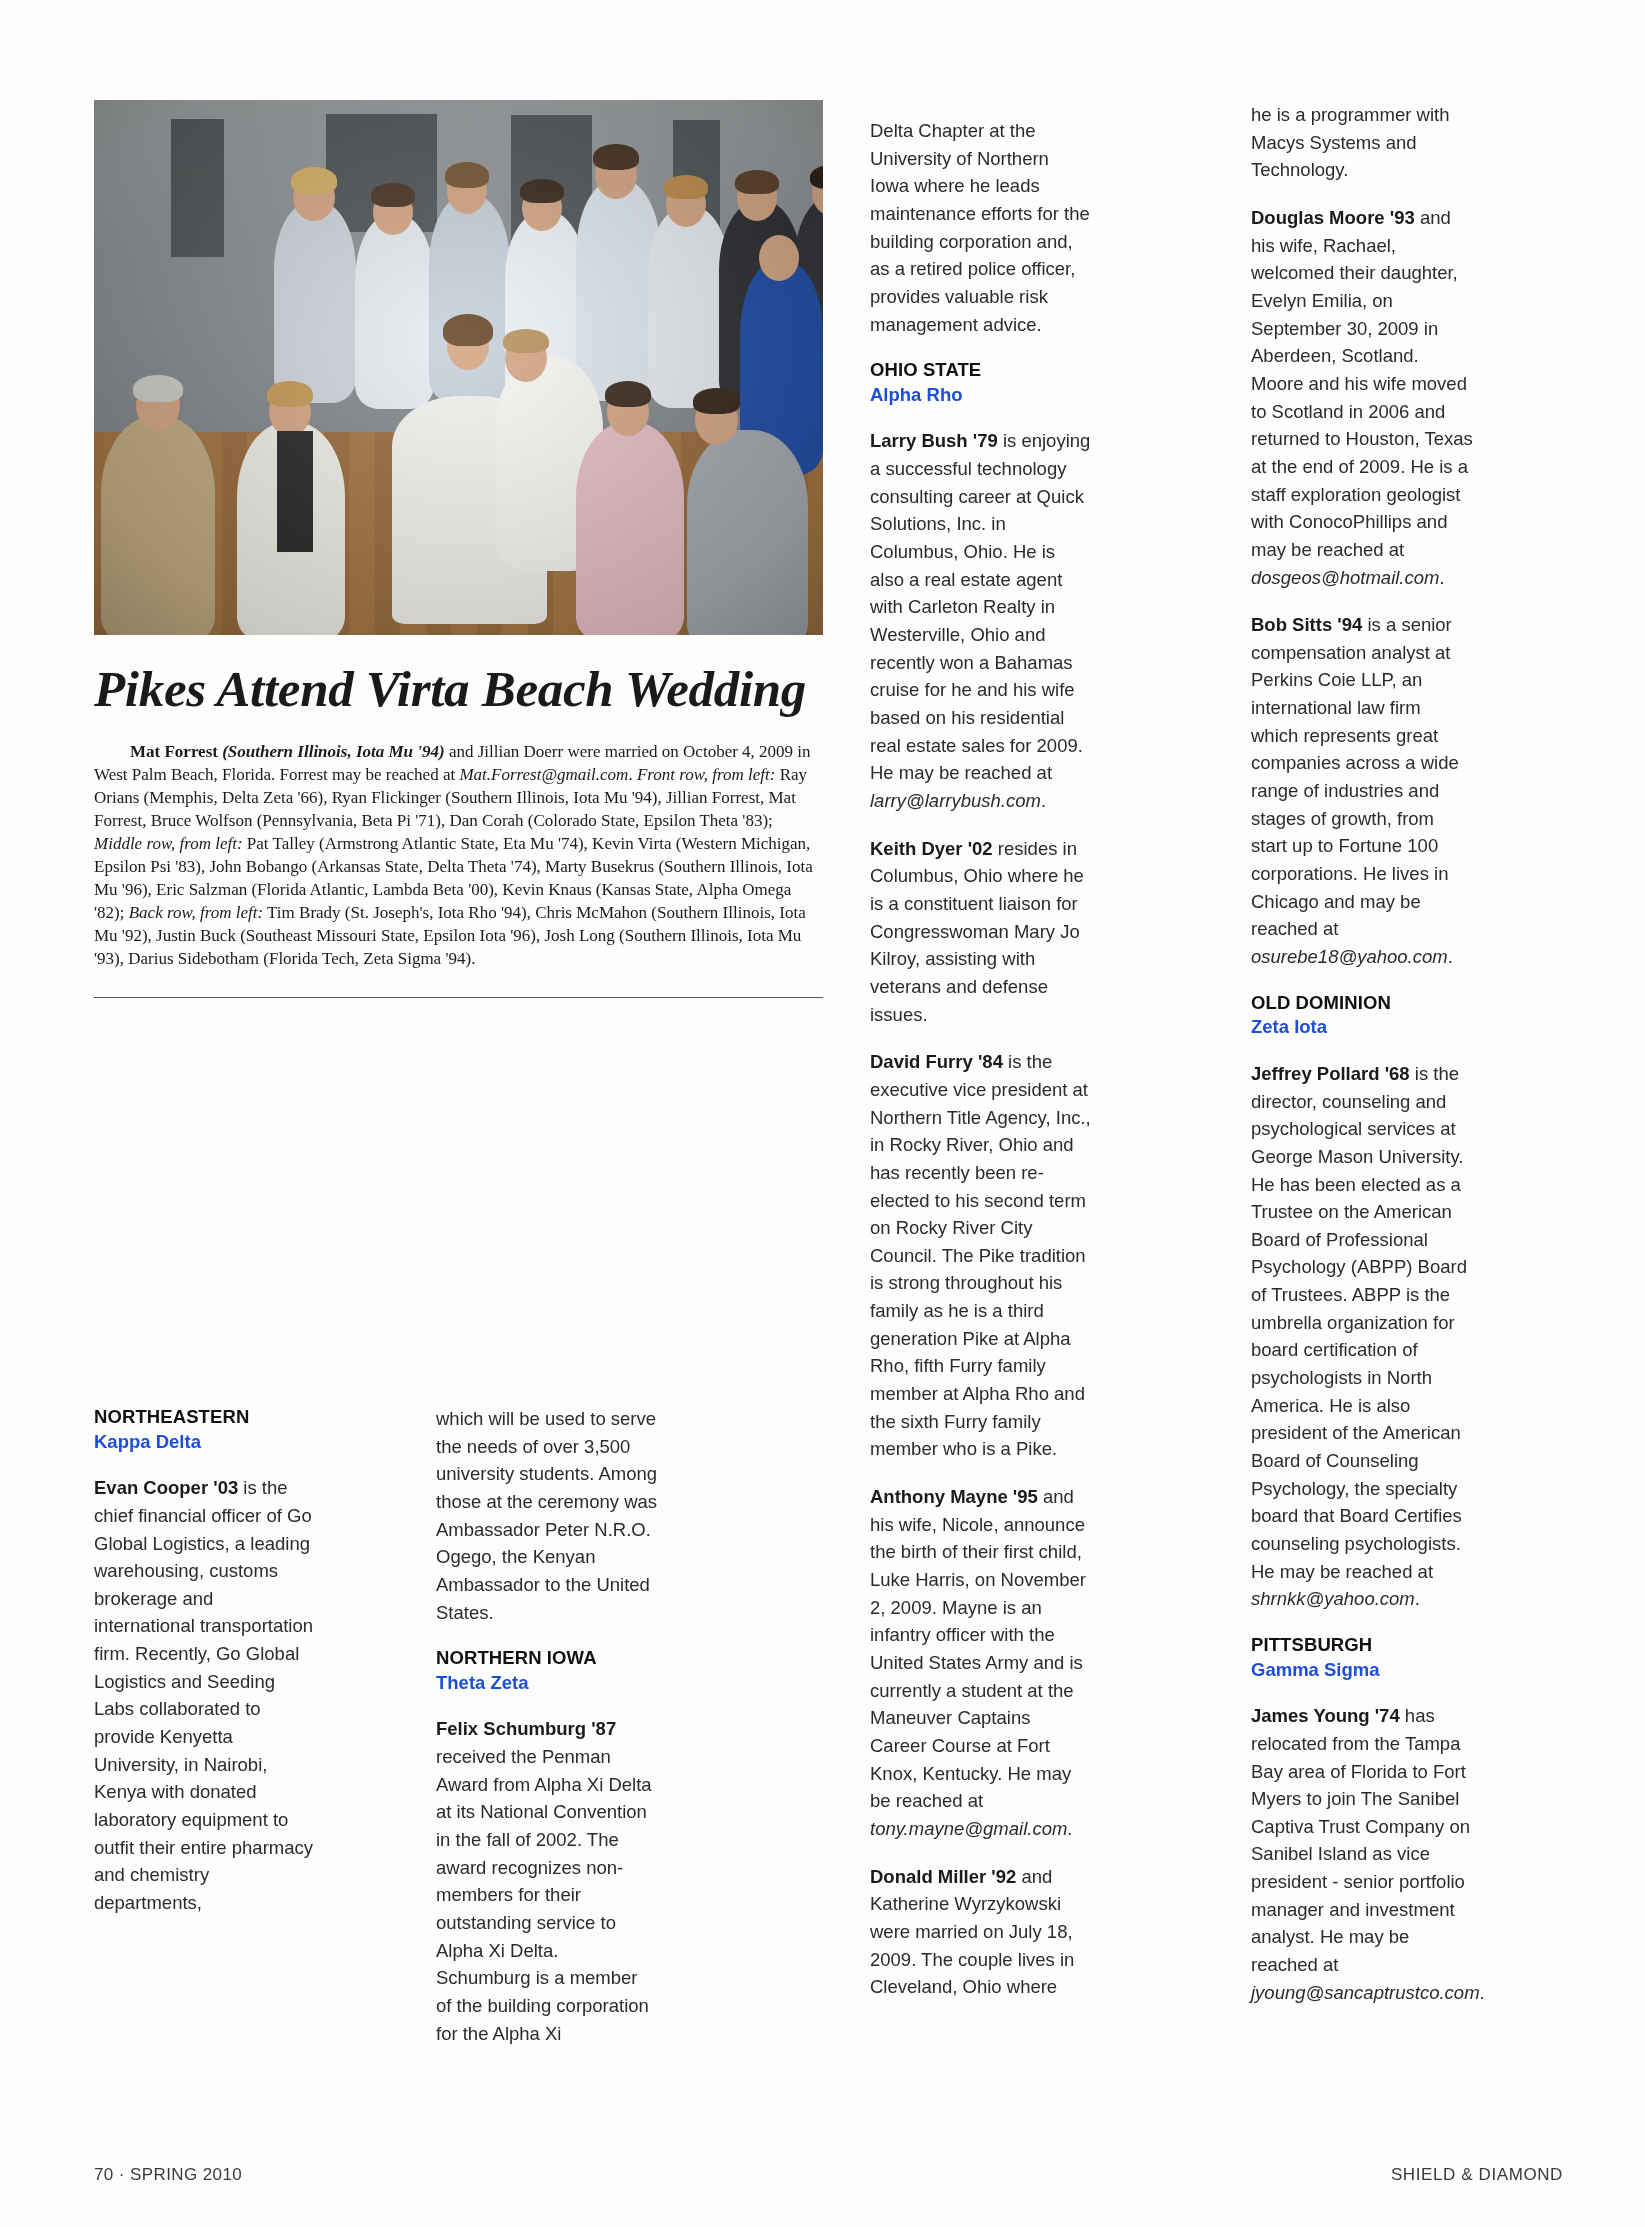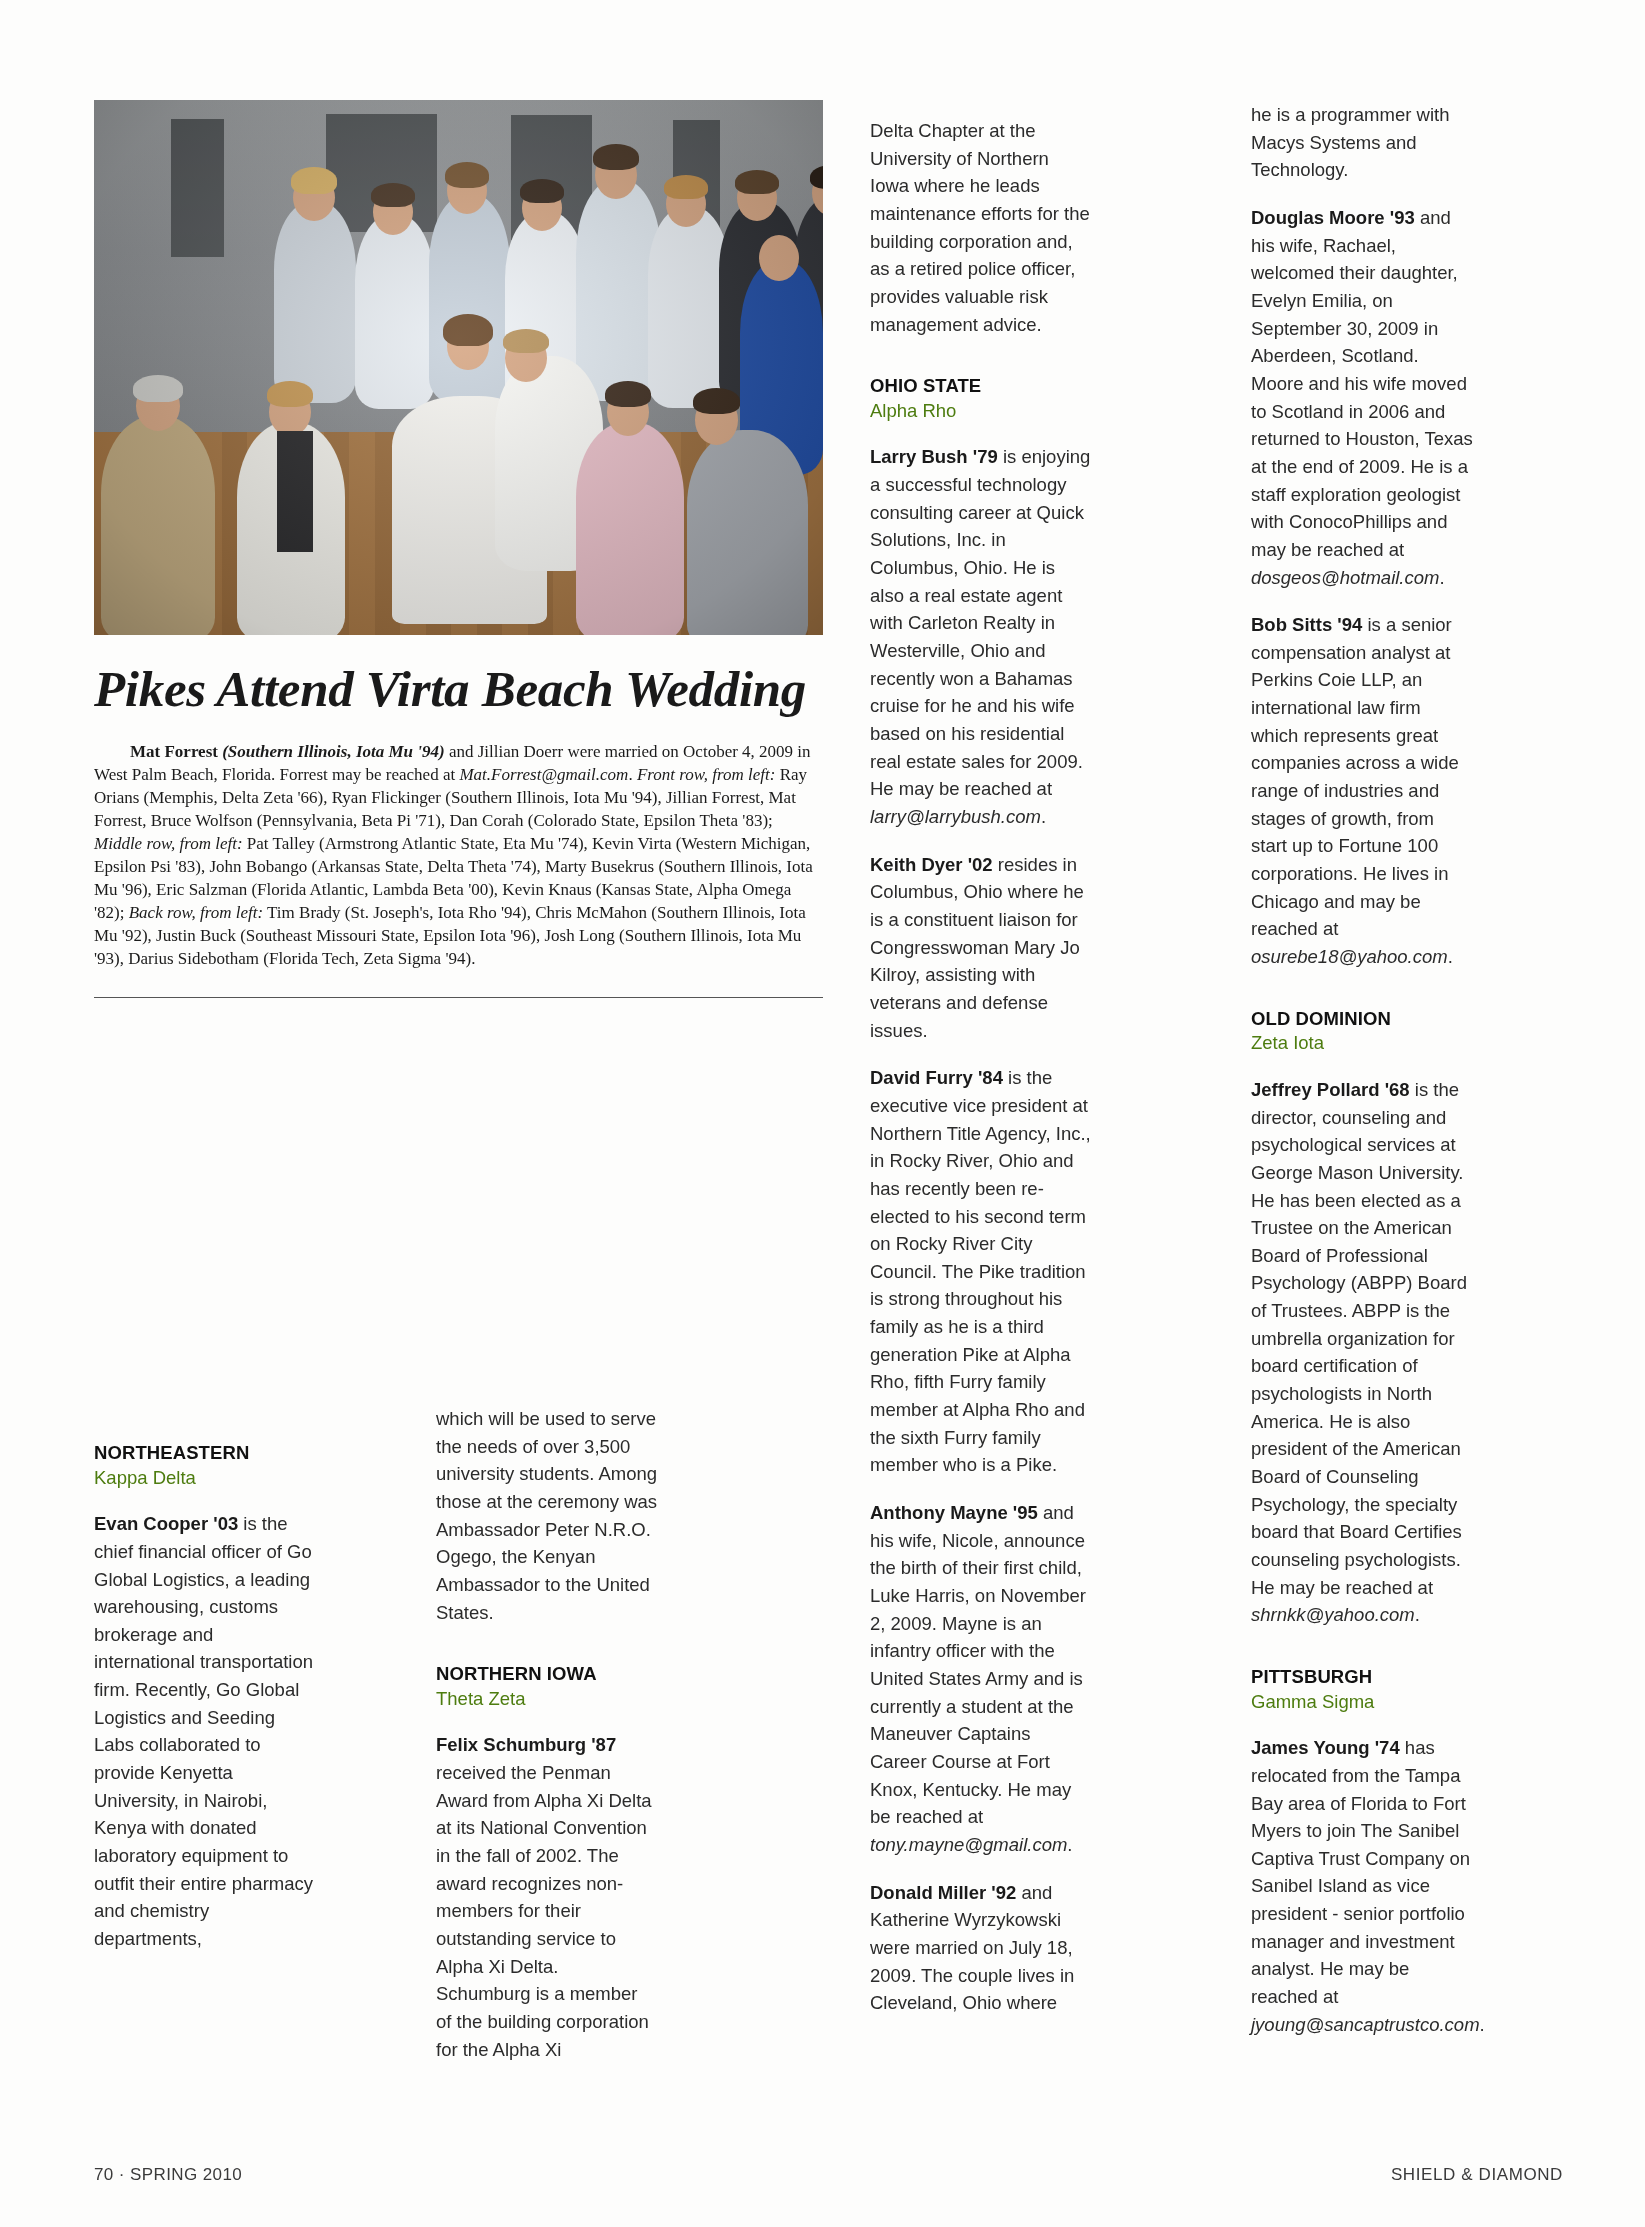--- a/index.html
+++ b/index.html
@@ -124,26 +124,25 @@
   .chapter {
     margin: 0 0 20px 0;
     line-height: 1.33;
   }
   .chapter .school {
     display: block;
     font-weight: 700;
     text-transform: uppercase;
     letter-spacing: 0.1px;
     color: #111;
-    margin-top: 36px;
   }
   .chapter .greek {
     display: block;
-    font-weight: 400;
-    color: #4d7c0f;
+    font-weight: 700;
+    color: #1d4ed8;
   }
 
   #col-a { left: 94px;  top: 1405px; }
   #col-b { left: 436px;  top: 1405px; }
   #col-c { left: 870px; top: 117px;  }
   #col-d { left: 1251px; top: 101px;  }
 
   
   .footer-left {
     position: absolute;

